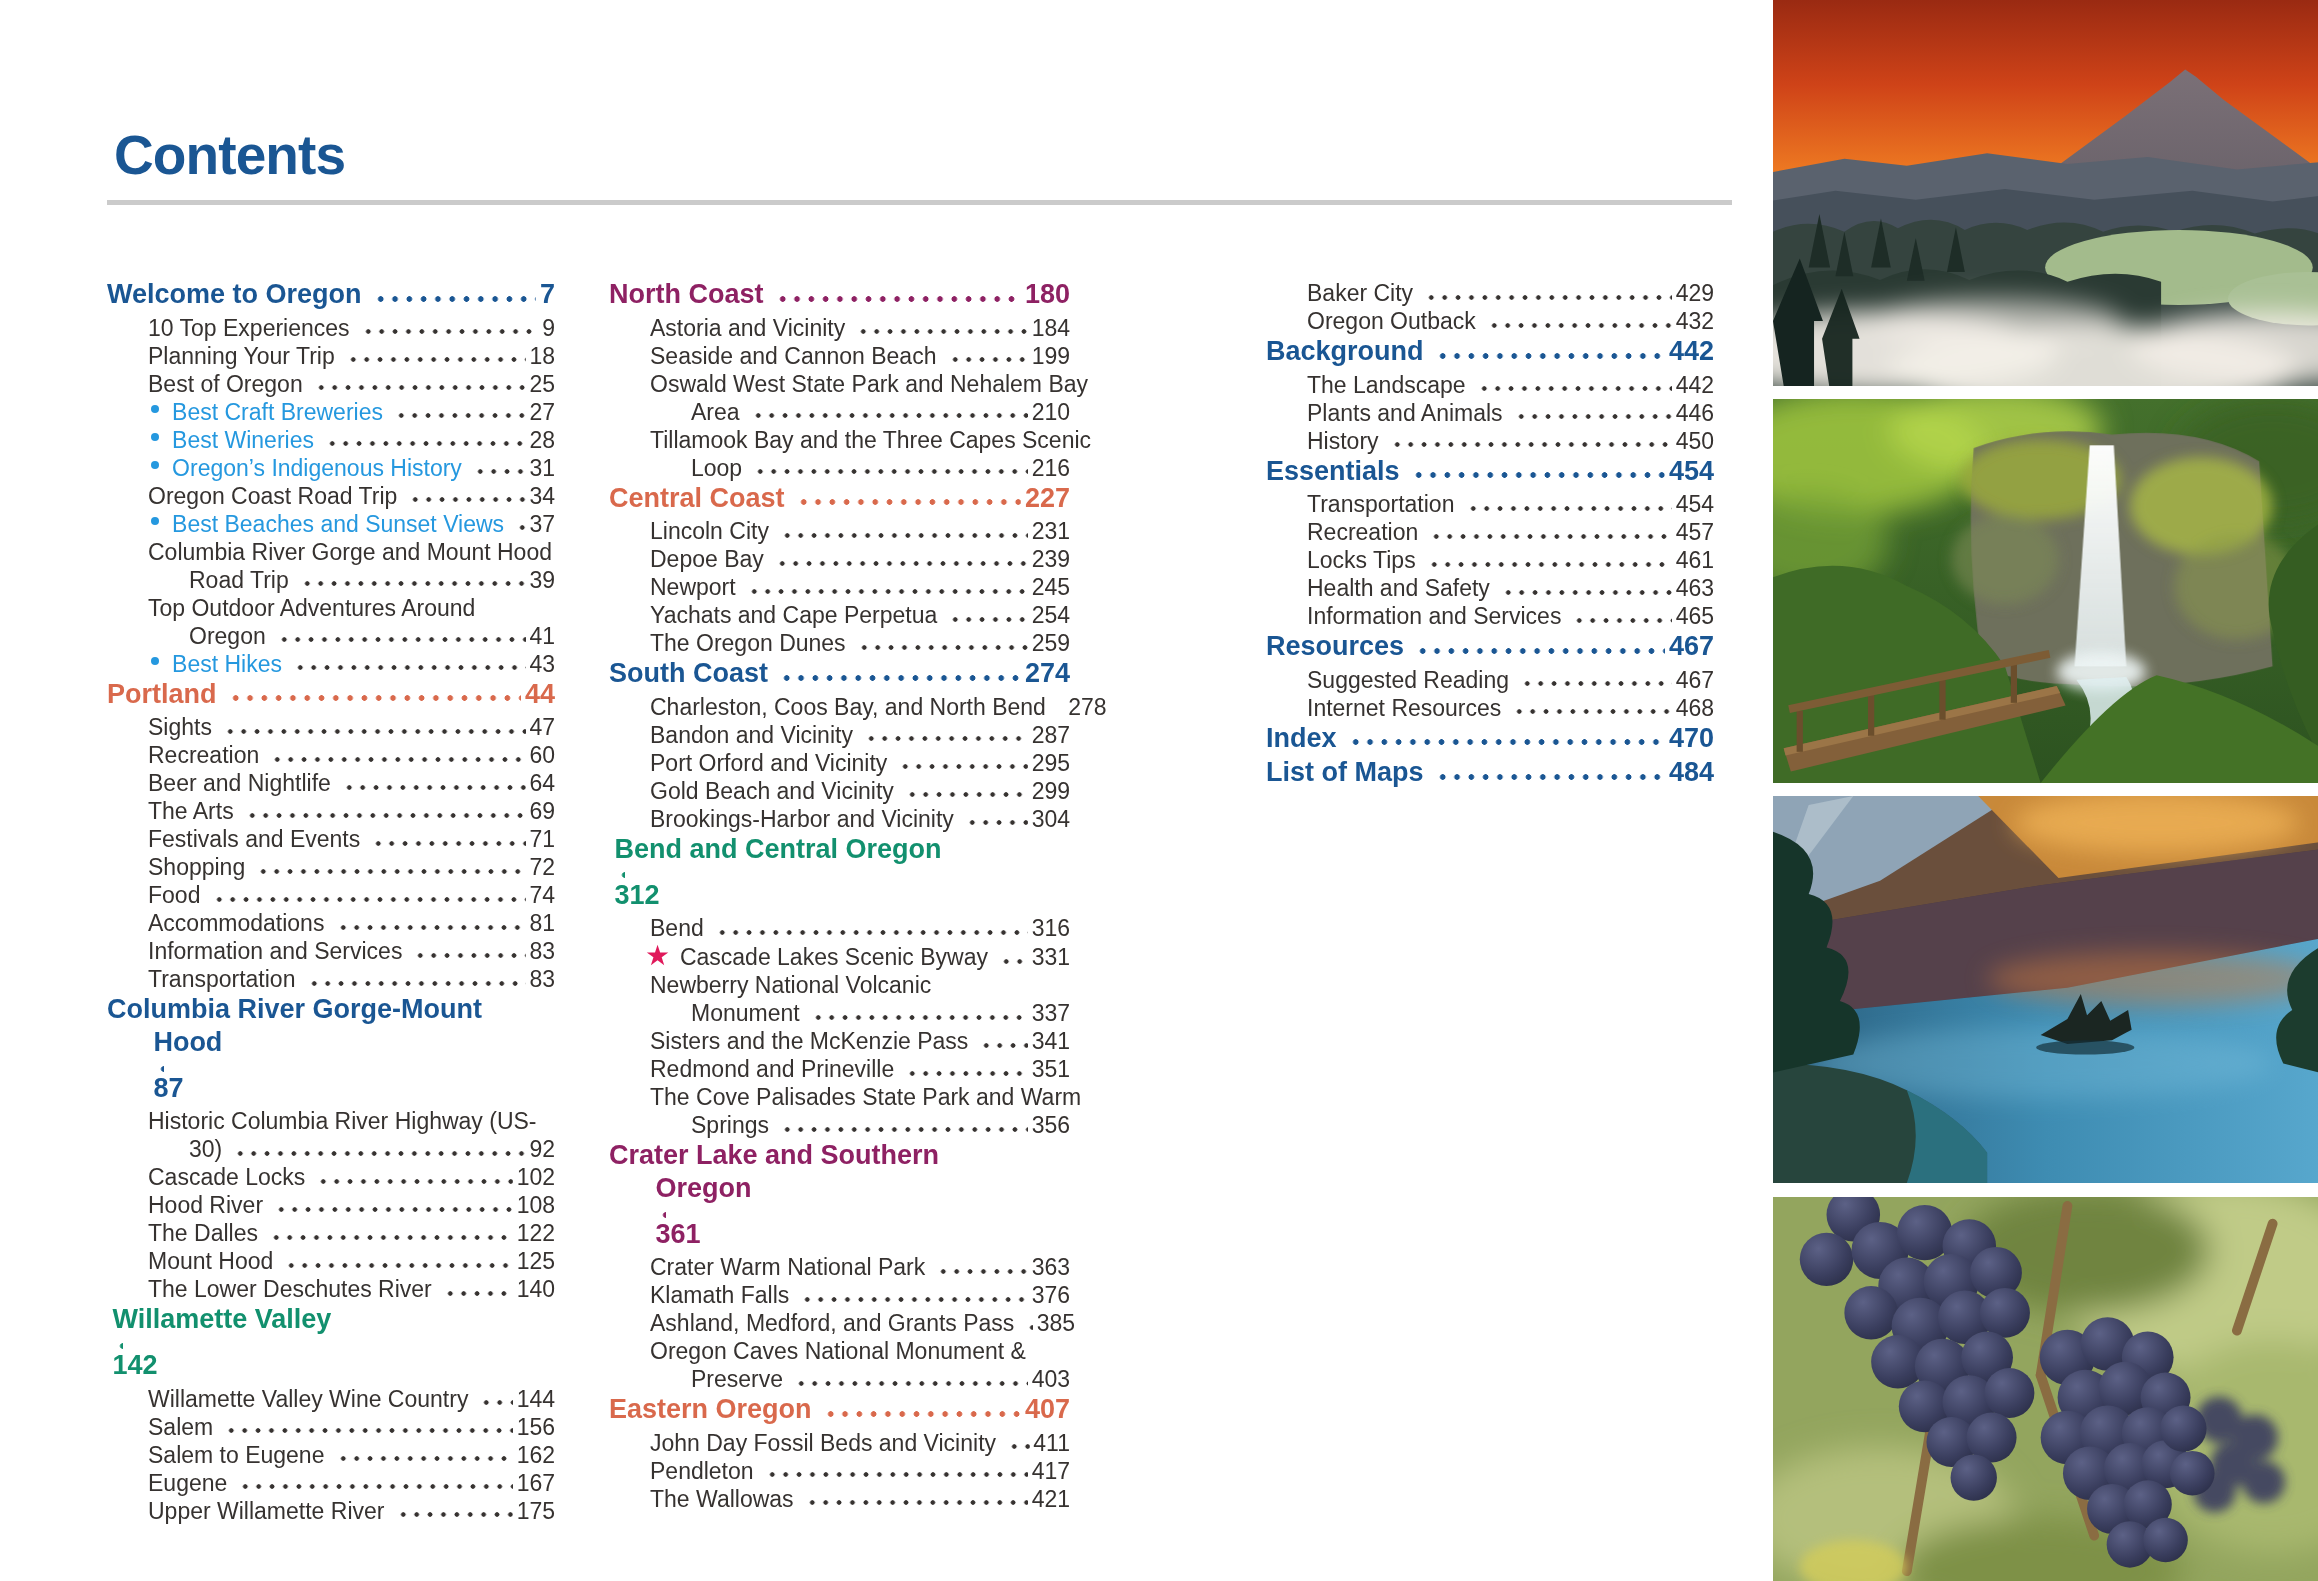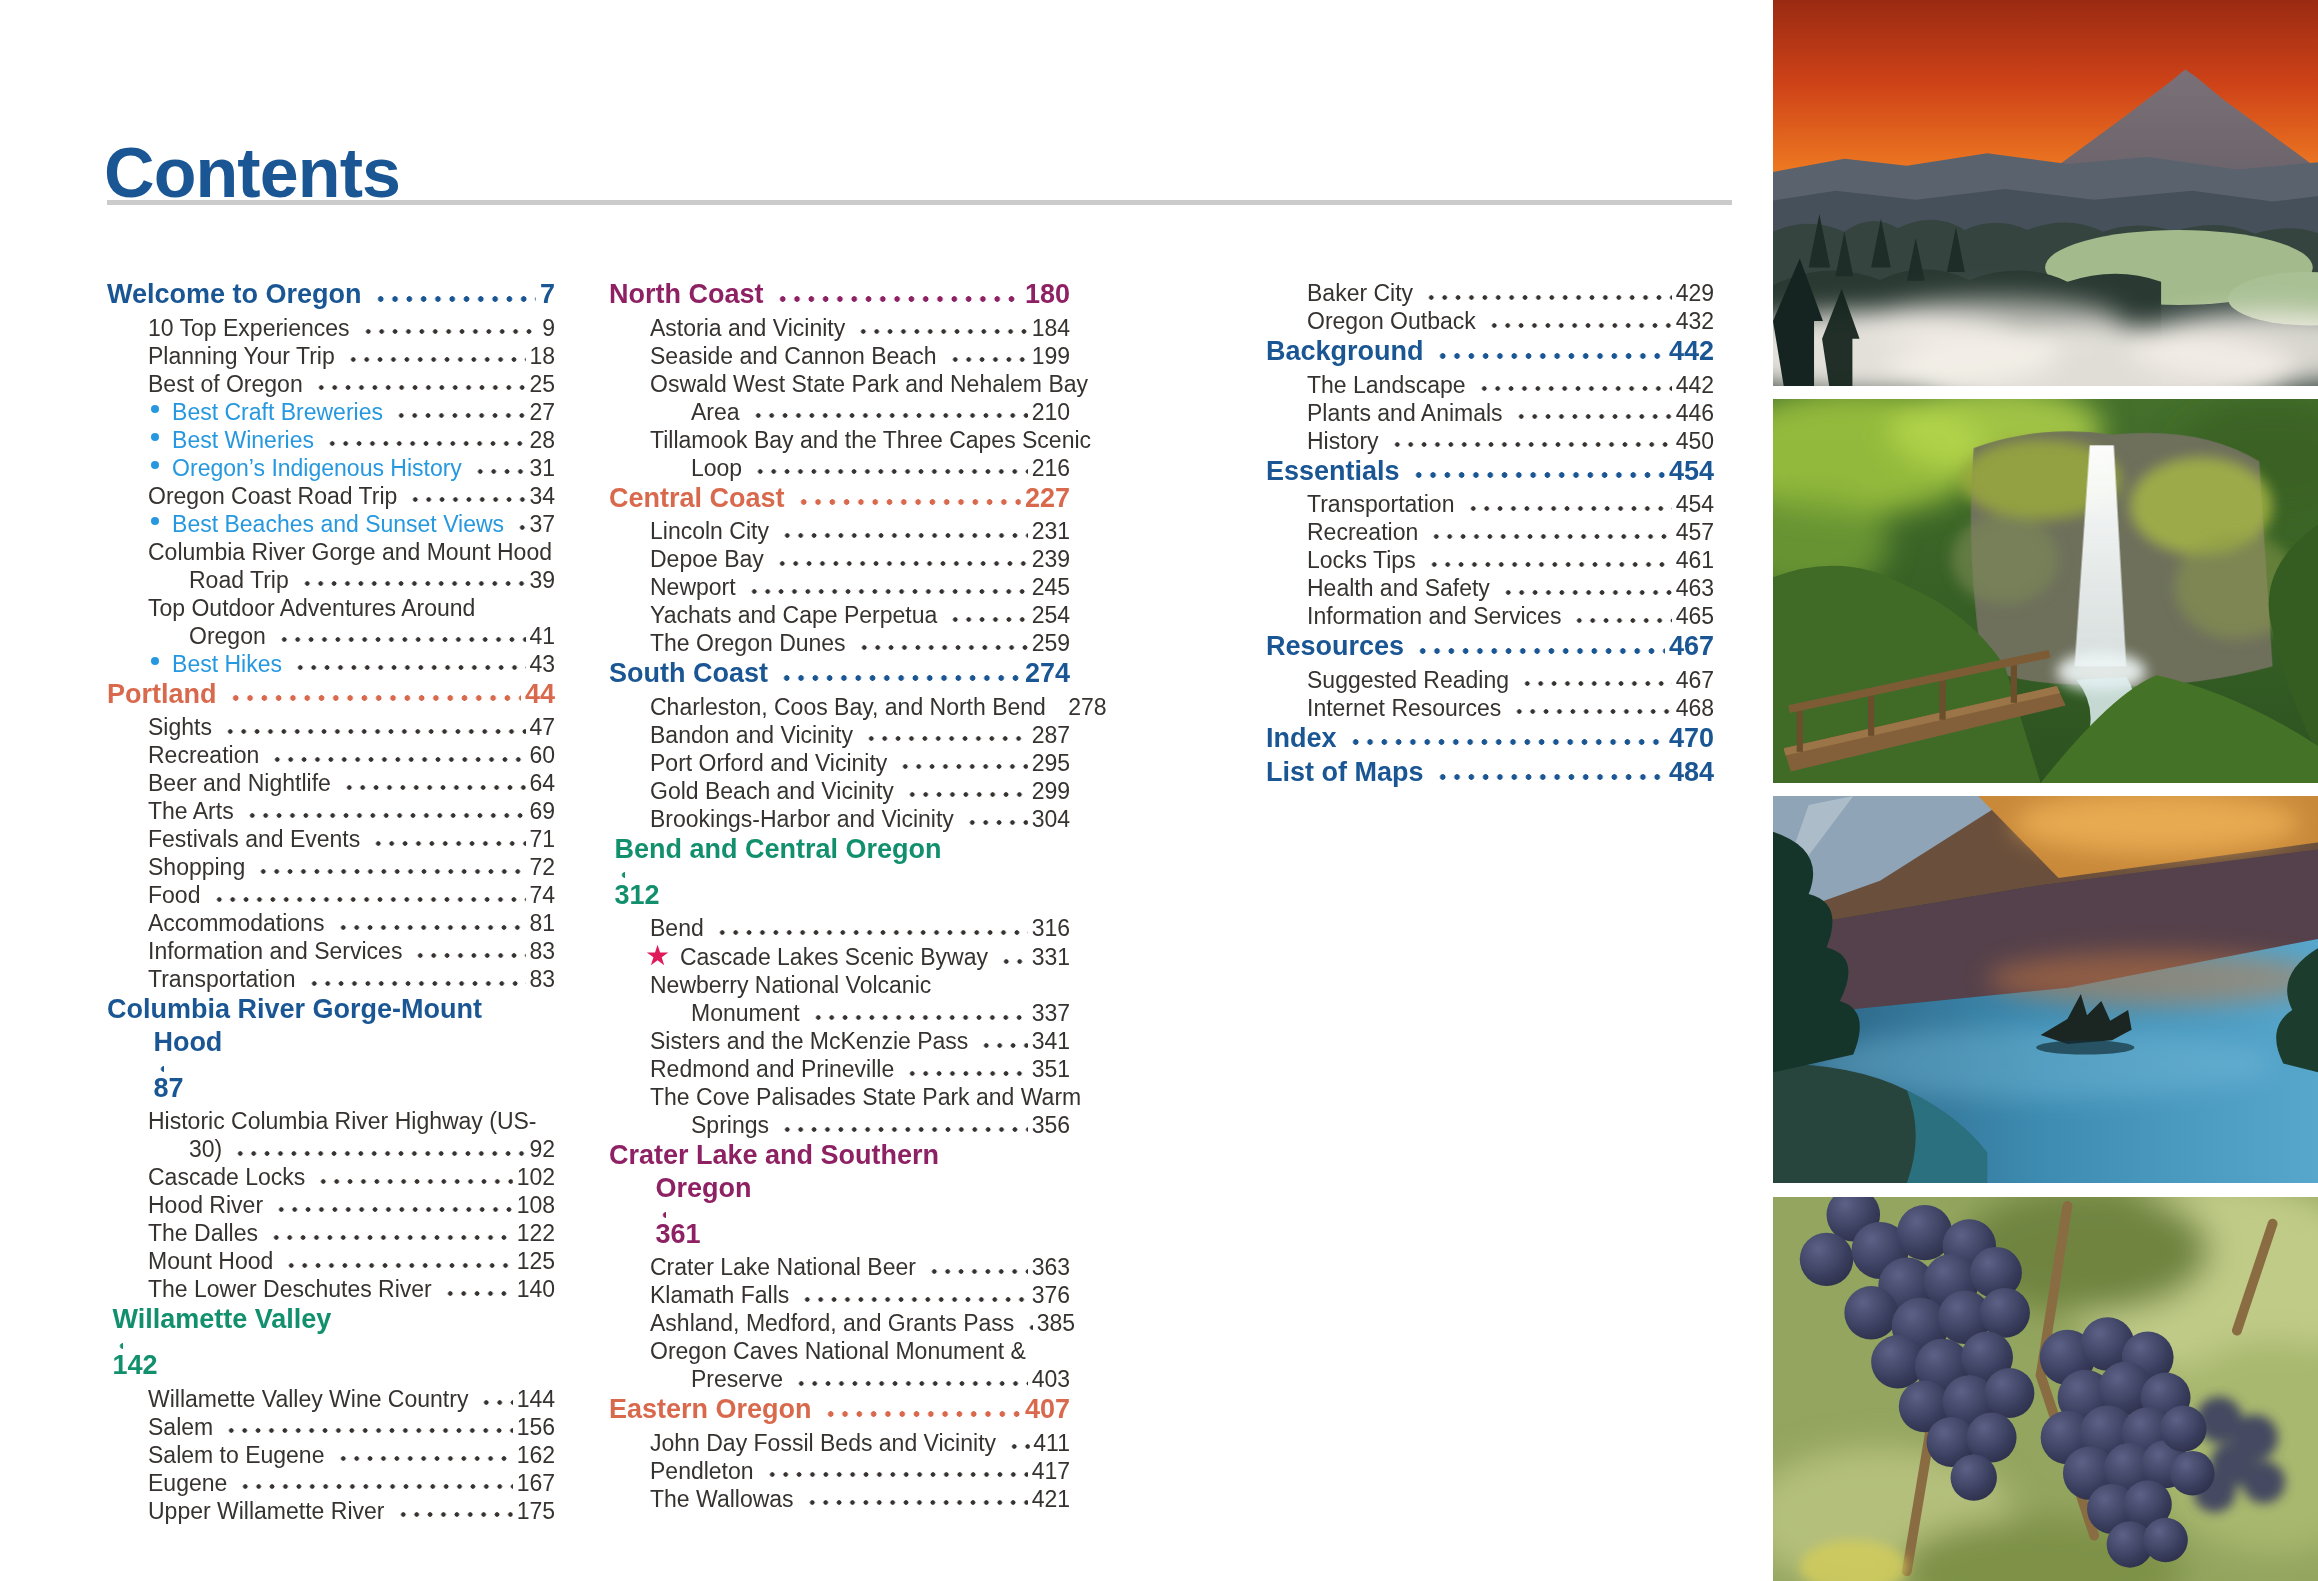--- a/index.html
+++ b/index.html
@@ -2,22 +2,22 @@
 <html style="--heading_blue: #1A5693; --heading_coral: #D9694C; --heading_teal: #12906E; --heading_plum: #8E2163; --link_blue: #2598DF; --star_pink: #E0195B; --body_text: #363230; --rule_gray: #CBCBCB;font-size:14.3px"><head>
 <meta charset="utf-8">
 <style>
   html,body{margin:0;padding:0;}
   body{
     width:2319px;height:1581px;position:relative;background:#ffffff;
     font-family:"Liberation Sans","DejaVu Sans",sans-serif;
     color:var(--body_text,#363230);overflow:hidden;
   }
   .page-title{
-    position:absolute;left:104px;top:86px;
-    font-size:70px;font-weight:700;color:var(--heading_blue,#1A5693);
+    position:absolute;left:114px;top:86px;
+    font-size:55px;font-weight:700;color:var(--heading_blue,#1A5693);
     letter-spacing:-0.9px;
   }
   .title-rule{
     position:absolute;left:107px;top:200px;width:1625px;height:5.4px;
     background:var(--rule_gray,#CBCBCB);
   }
   .col{position:absolute;top:275px;}
   #col1{left:107px;width:448px;}
   #col2{left:609px;width:461px;text-align:center;}
   #col3{left:1266px;width:448px;}
@@ -413,21 +413,21 @@
     </div>
     <div class="row k-h c-plum">
       <span class="txt">Crater Lake and Southern</span>
     </div>
     <div class="row k-hc c-plum">
       <span class="txt">Oregon</span>
       <span class="lead"></span>
       <span class="pg">361</span>
     </div>
     <div class="row k-e">
-      <span class="txt">Crater Lake National Beer</span>
+      <span class="txt">Crater Warm National Park</span>
       <span class="lead"></span>
       <span class="pg">363</span>
     </div>
     <div class="row k-e">
       <span class="txt">Klamath Falls</span>
       <span class="lead"></span>
       <span class="pg">376</span>
     </div>
     <div class="row k-e">
       <span class="txt">Ashland, Medford, and Grants Pass</span>

